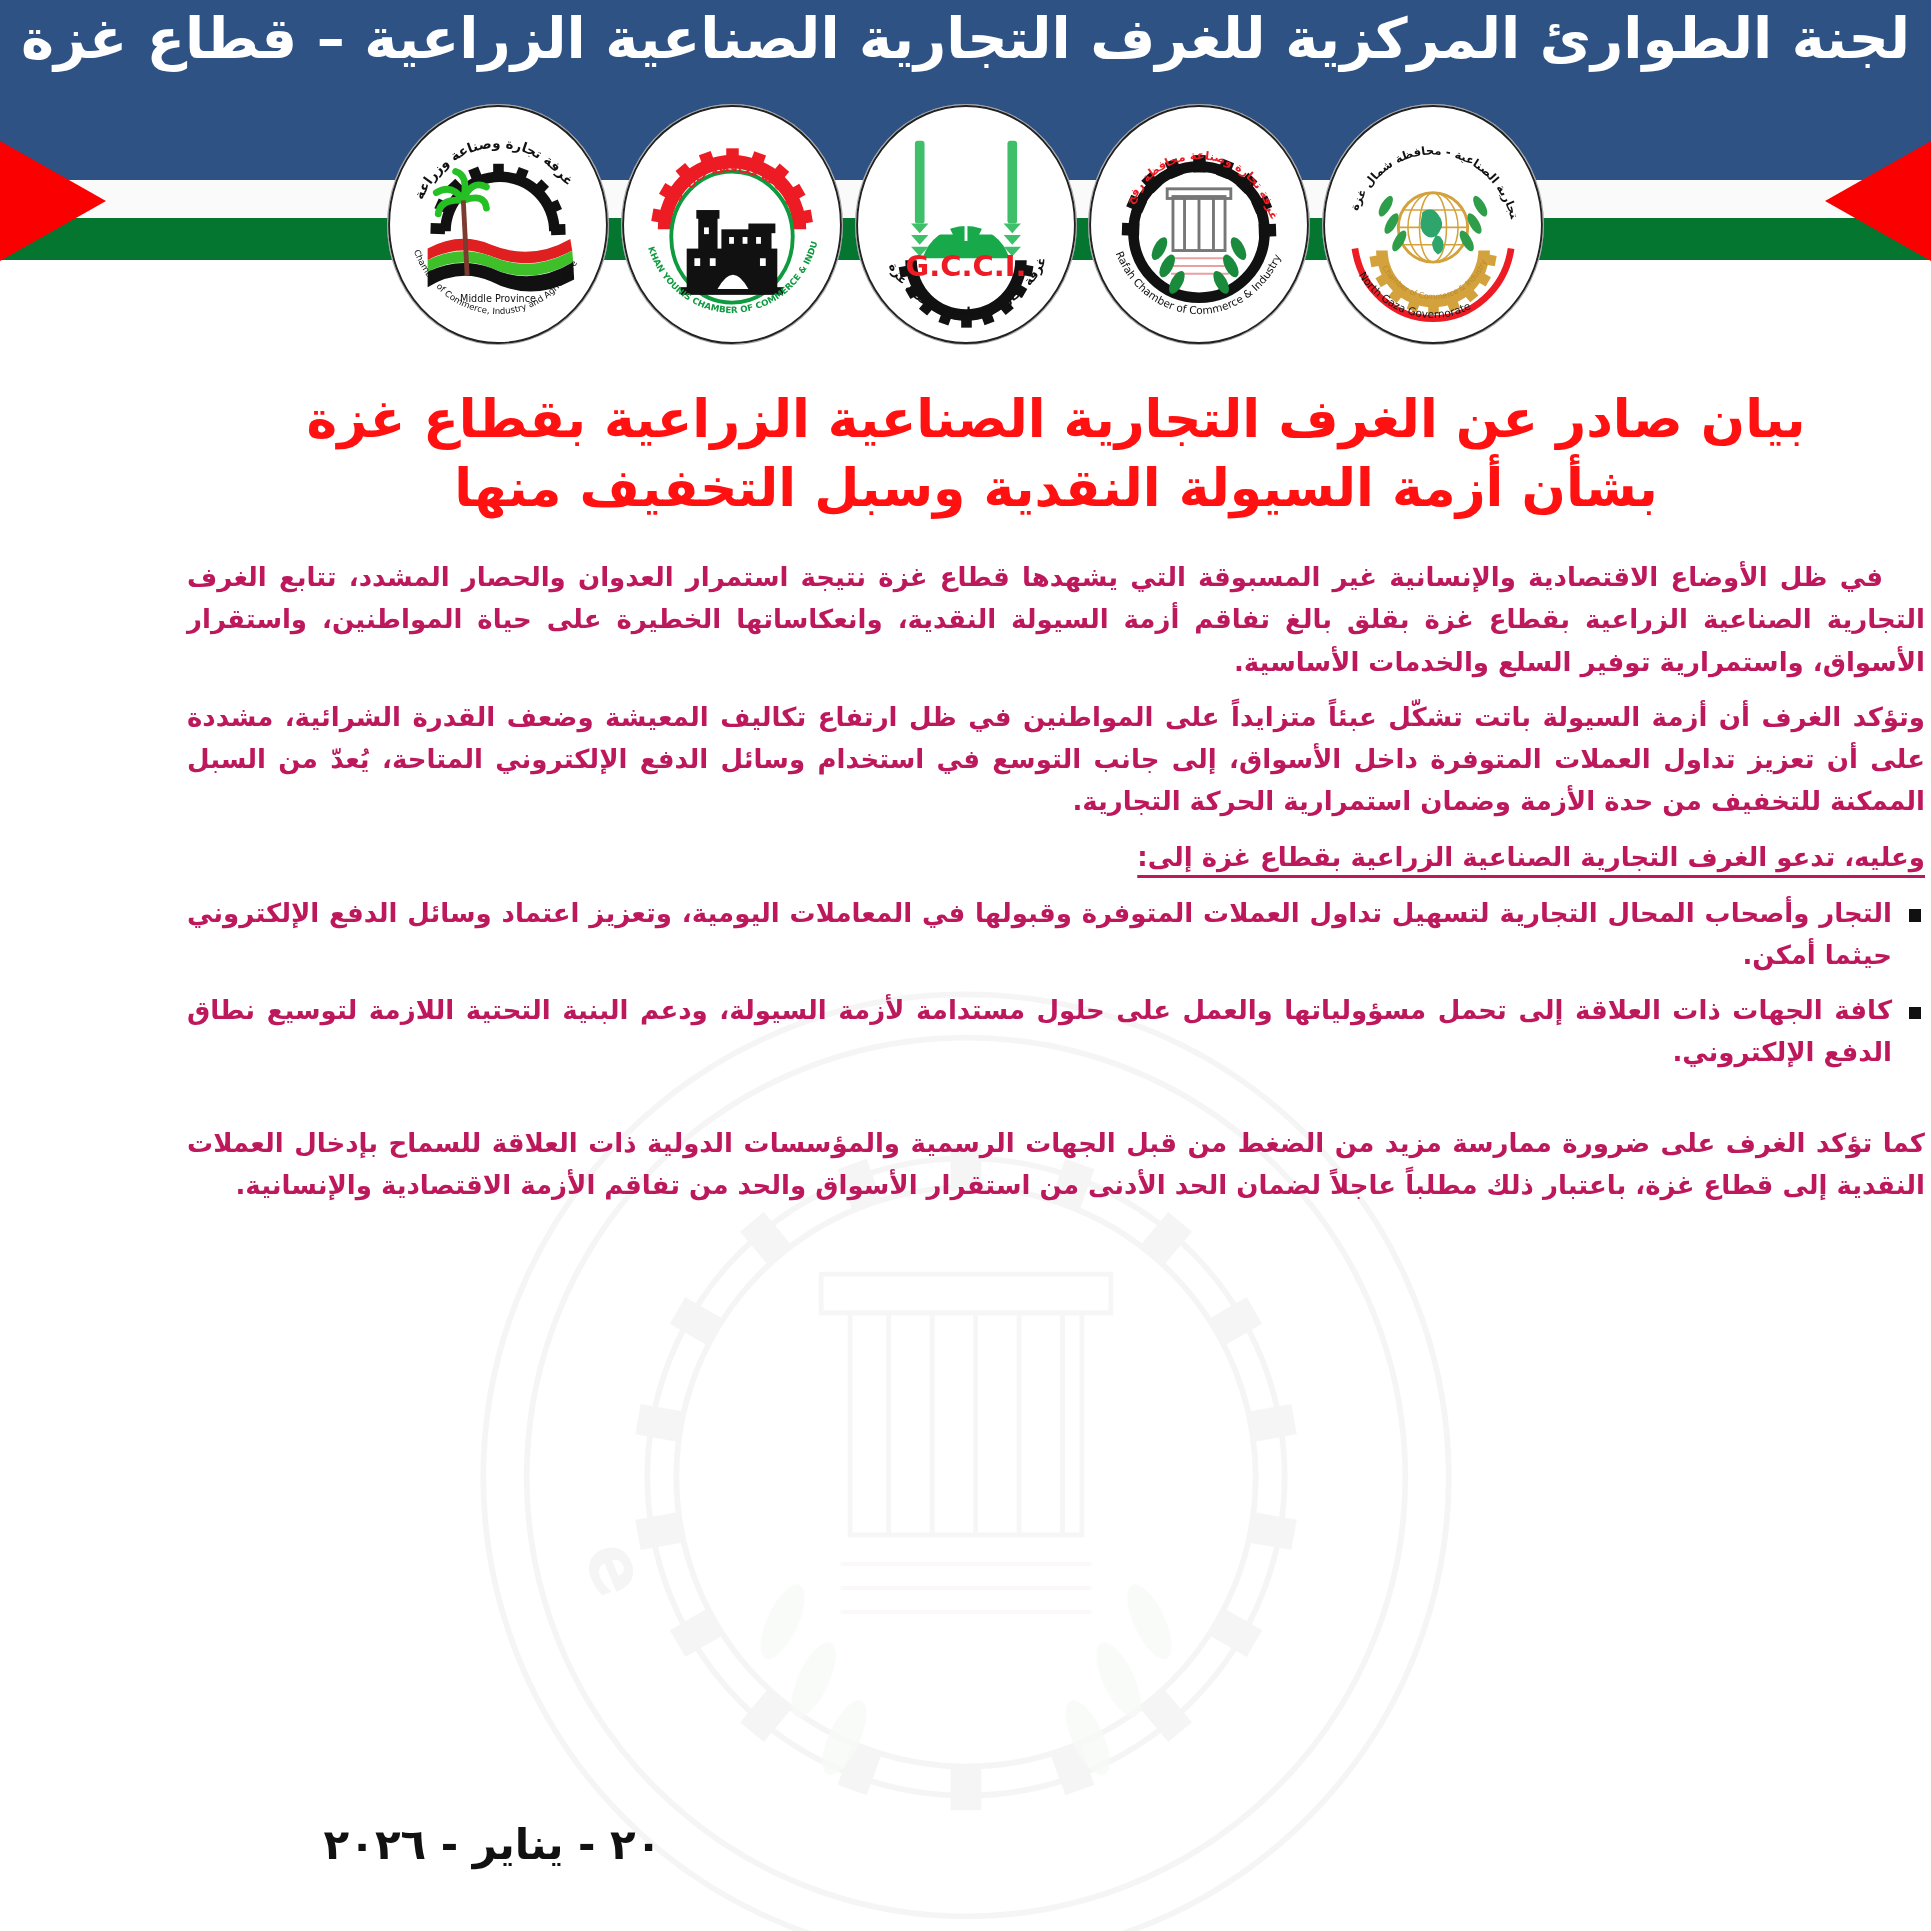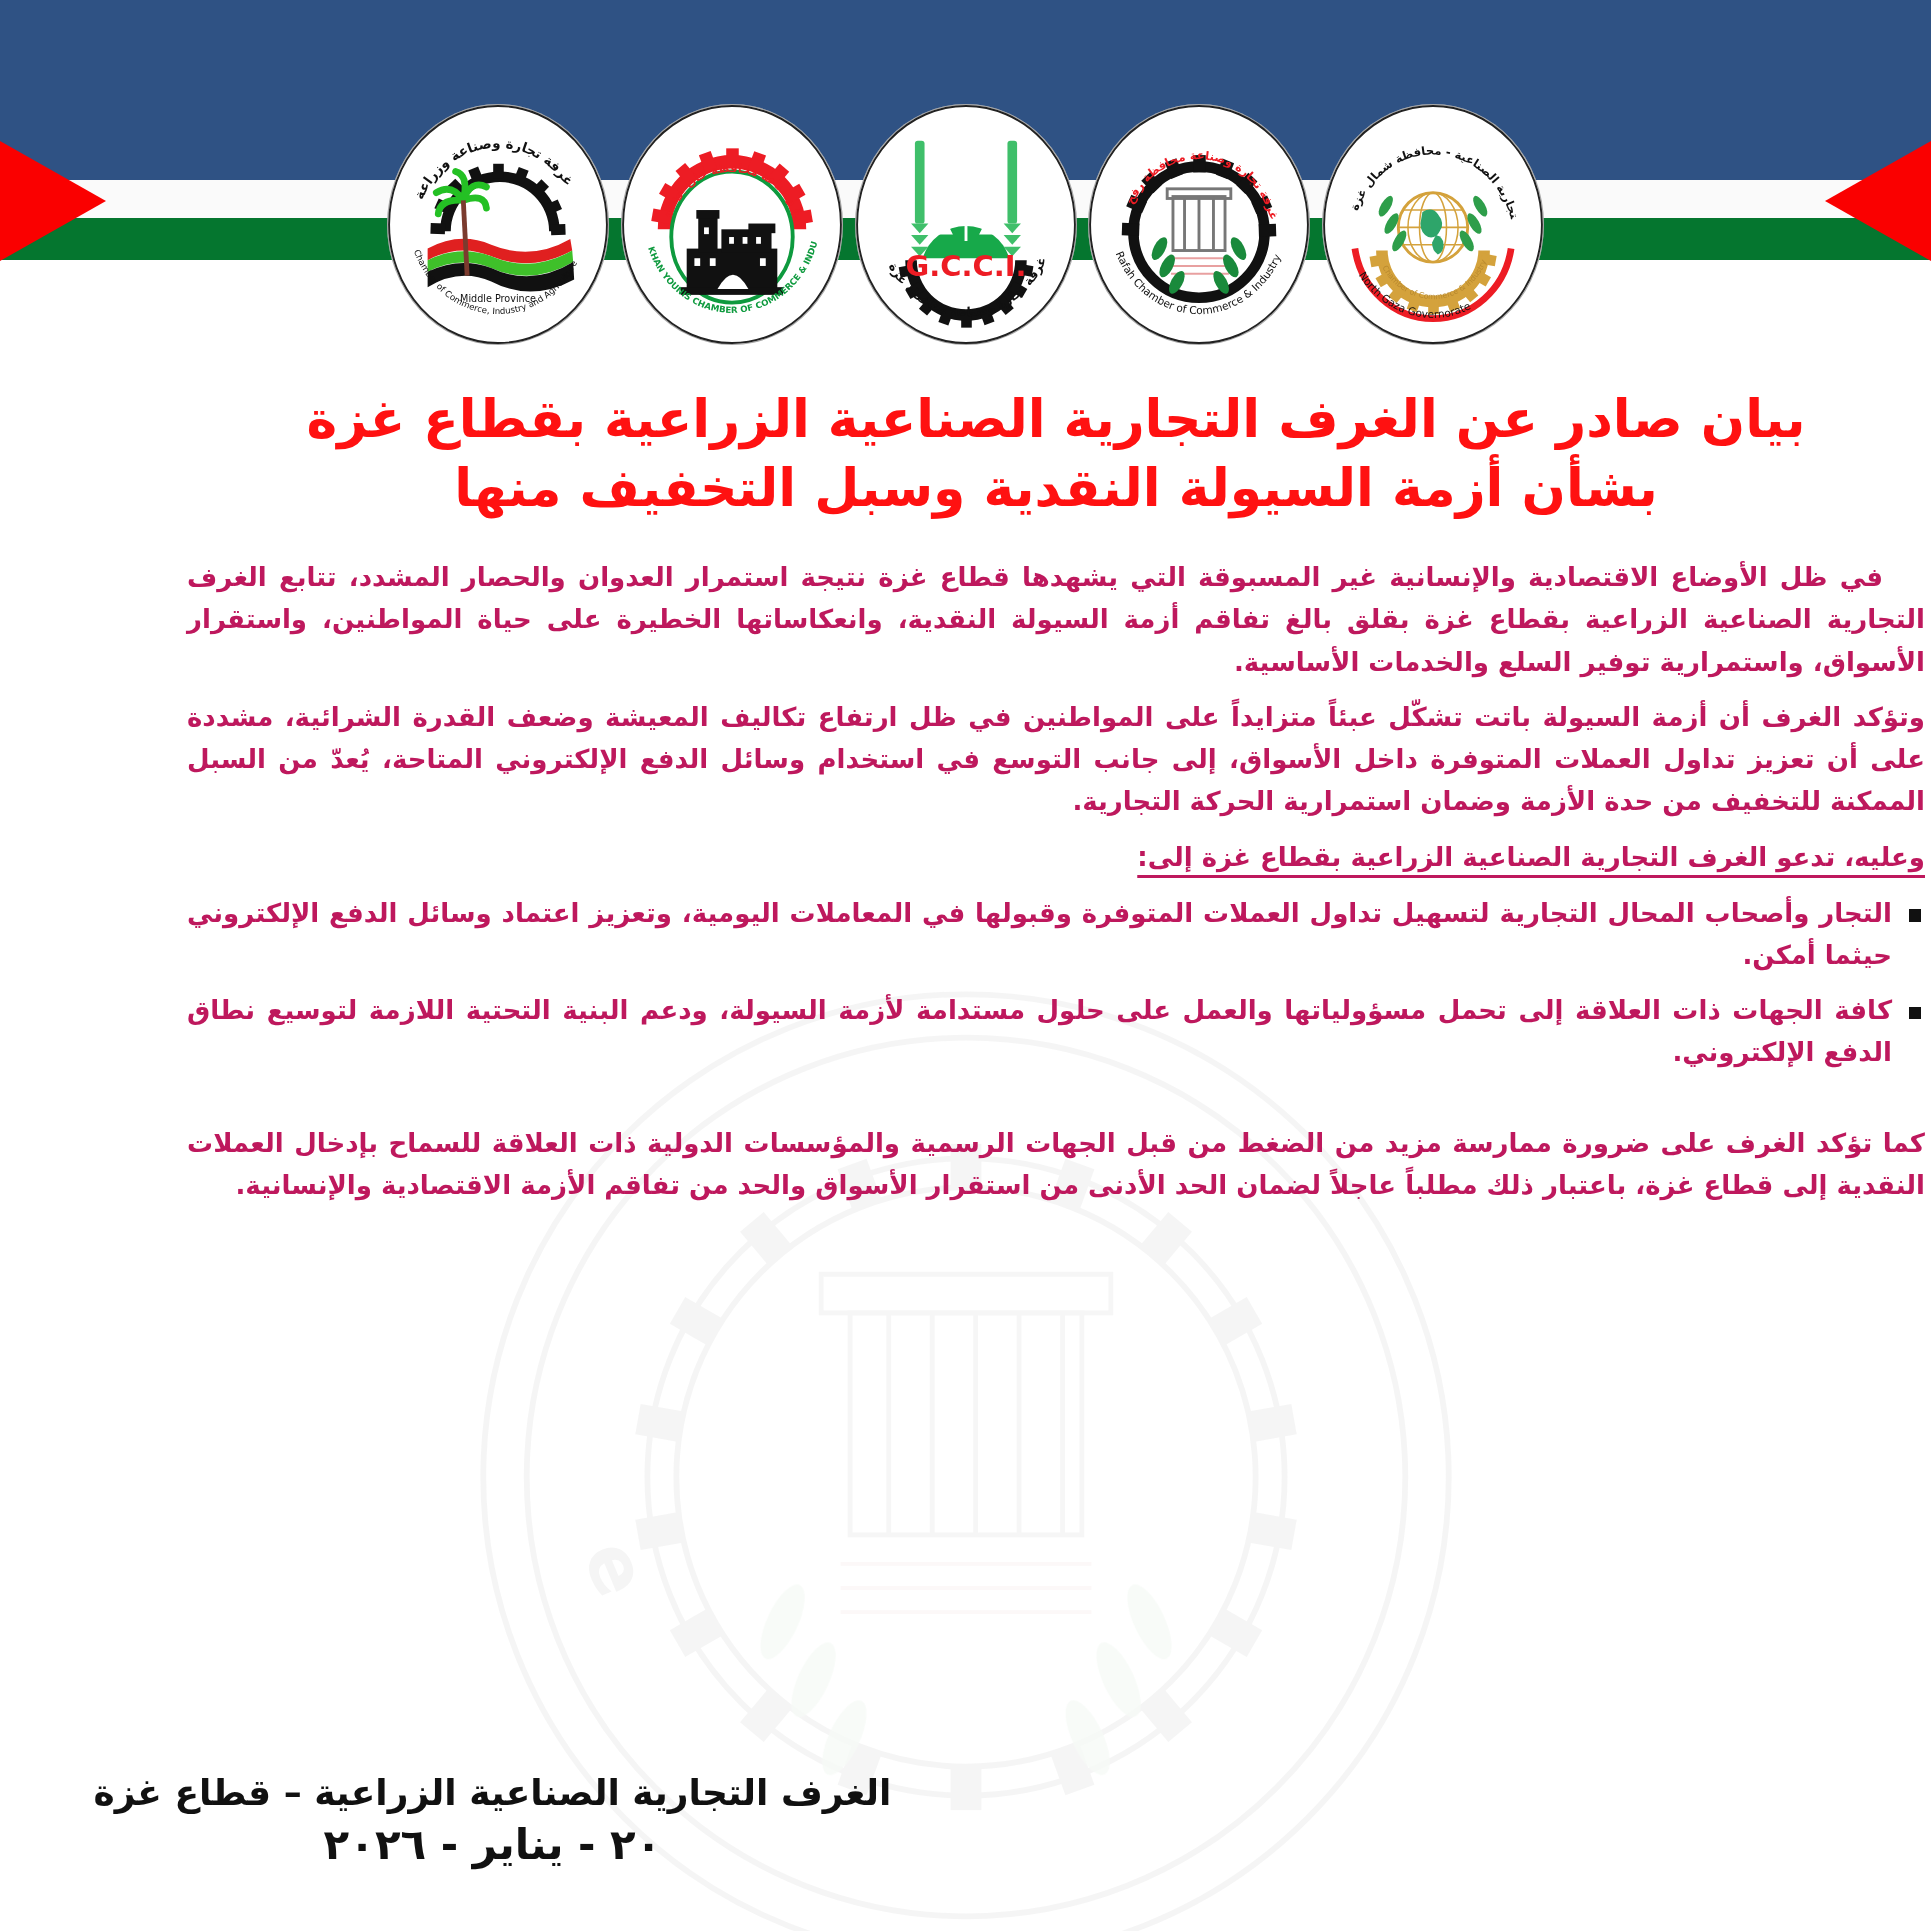--- a/index.html
+++ b/index.html
@@ -173,20 +173,21 @@
 </div>
 
 <div class="header-wrap">
   <div class="band-blue"></div>
   <div class="band-white"></div>
   <div class="band-green"></div>
   <div class="band-bottom"></div>
   <div class="tri-left"></div>
   <div class="tri-right"></div>
 
+  <div class="header-title">لجنة الطوارئ المركزية للغرف التجارية الصناعية الزراعية  –  قطاع غزة</div>
 
   <div class="logo-row">
 
     <div class="logo">
       <svg viewBox="0 0 230 250" xmlns="http://www.w3.org/2000/svg">
         <ellipse cx="115" cy="125" rx="113" ry="123" fill="#fff" stroke="#222" stroke-width="2"></ellipse>
 
         <g fill="#111">
           <path d="M55 132 A62 62 0 0 1 179 132 L168 132 A51 51 0 0 0 66 132 Z"></path>
           <g>
@@ -462,17 +463,16 @@
       <span>كافة الجهات ذات العلاقة إلى تحمل مسؤولياتها والعمل على حلول مستدامة لأزمة السيولة، ودعم البنية التحتية اللازمة لتوسيع نطاق الدفع الإلكتروني.</span>
     </p>
 
     <p>كما تؤكد الغرف على ضرورة ممارسة مزيد من الضغط من قبل الجهات الرسمية والمؤسسات الدولية ذات العلاقة للسماح بإدخال العملات النقدية إلى قطاع غزة، باعتبار ذلك مطلباً عاجلاً لضمان الحد الأدنى من استقرار الأسواق والحد من تفاقم الأزمة الاقتصادية والإنسانية.</p>
 
   </div>
 </div>
 
 <div class="footer">
   <div class="footer-inner">
-    <div class="footer-org">الغرف التجارية الصناعية الزراعية – قطاع غزة</div>
     <div class="footer-date">٢٠  -  يناير  -  ٢٠٢٦</div>
   </div>
 </div>
 
 
 </body></html>

